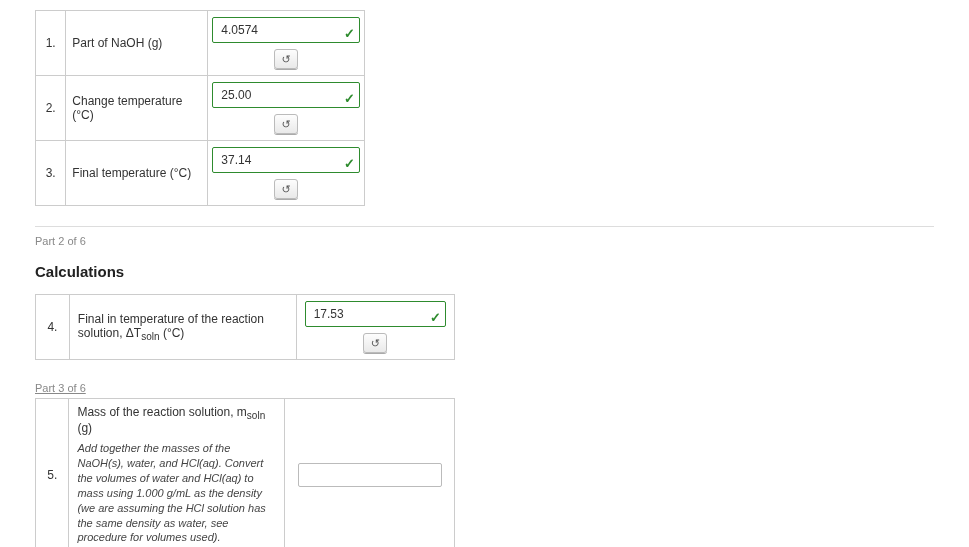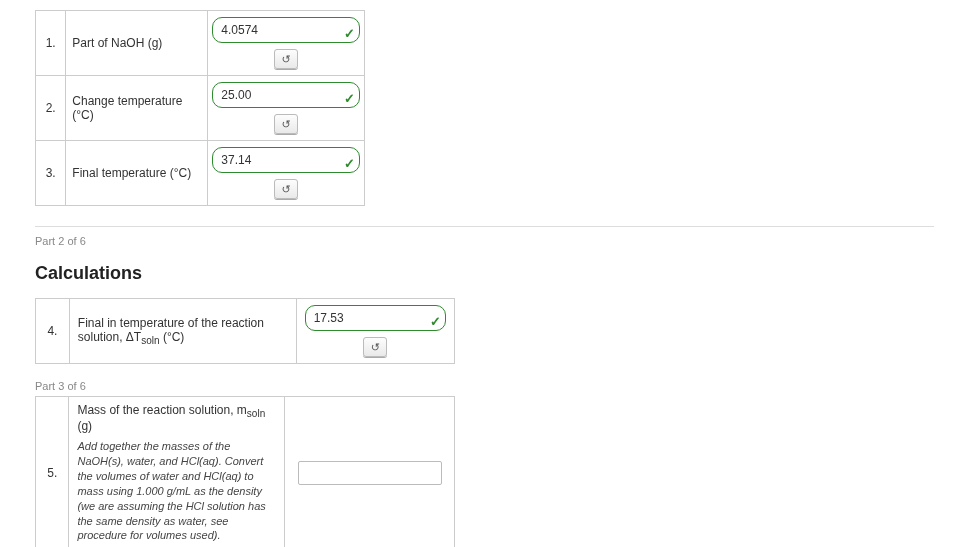--- a/index.html
+++ b/index.html
@@ -32,21 +32,21 @@
     color: #333;
   }
   table.qtable td.valcell {
     width: 155px;
     padding: 6px 4px;
     text-align: center;
   }
   .correct-box {
     position: relative;
     border: 1px solid #2e8b2e;
-    border-radius: 10px;
+    border-radius: 2px;
     height: 24px;
     line-height: 24px;
     text-align: left;
     padding: 0 22px 0 8px;
     font-size: 12px;
     color: #333;
     background: #fff;
     margin-bottom: 6px;
   }
   .check {
@@ -76,21 +76,21 @@
     font-size: 11px;
     color: #888;
     padding: 4px 200px 4px 0;
   }
   .hr {
     border-top: 1px solid #ddd;
     margin: 20px 0 4px 0;
   }
   h3.calc {
     font-family: "Trebuchet MS", Arial, sans-serif;
-    font-size: 18px;
+    font-size: 15px;
     font-weight: bold;
     margin: 12px 0 14px 0;
     color: #222;
   }
   table.qtable2 {
     border-collapse: collapse;
     width: 420px;
   }
   table.qtable2 td {
     border: 1px solid #ccc;
@@ -175,21 +175,21 @@
         <div class="correct-box">
           <span>17.53</span>
           <span class="check">✓</span>
         </div>
         <span class="retry-btn"><span>↺</span></span>
       </td>
     </tr>
   </tbody>
     </table>
 
-  <div class="part-label" style="margin-top:12px;">Part 3 of 6</div>
+  <div class="part-label" style="margin-top:18px;text-decoration:underline;">Part 3 of 6</div>
 
   <table class="qtable2">
     <tbody>
         <tr>
       <td class="numcell">5.</td>
       <td class="labelcell">
         <div>
           <span>Mass of the reaction solution, m</span><sub>soln</sub><span> (g)</span>
         </div>
         <div class="hint">Add together the masses of the NaOH(s), water, and HCl(aq). Convert the volumes of water and HCl(aq) to mass using 1.000 g/mL as the density (we are assuming the HCl solution has the same density as water, see procedure for volumes used).</div>

